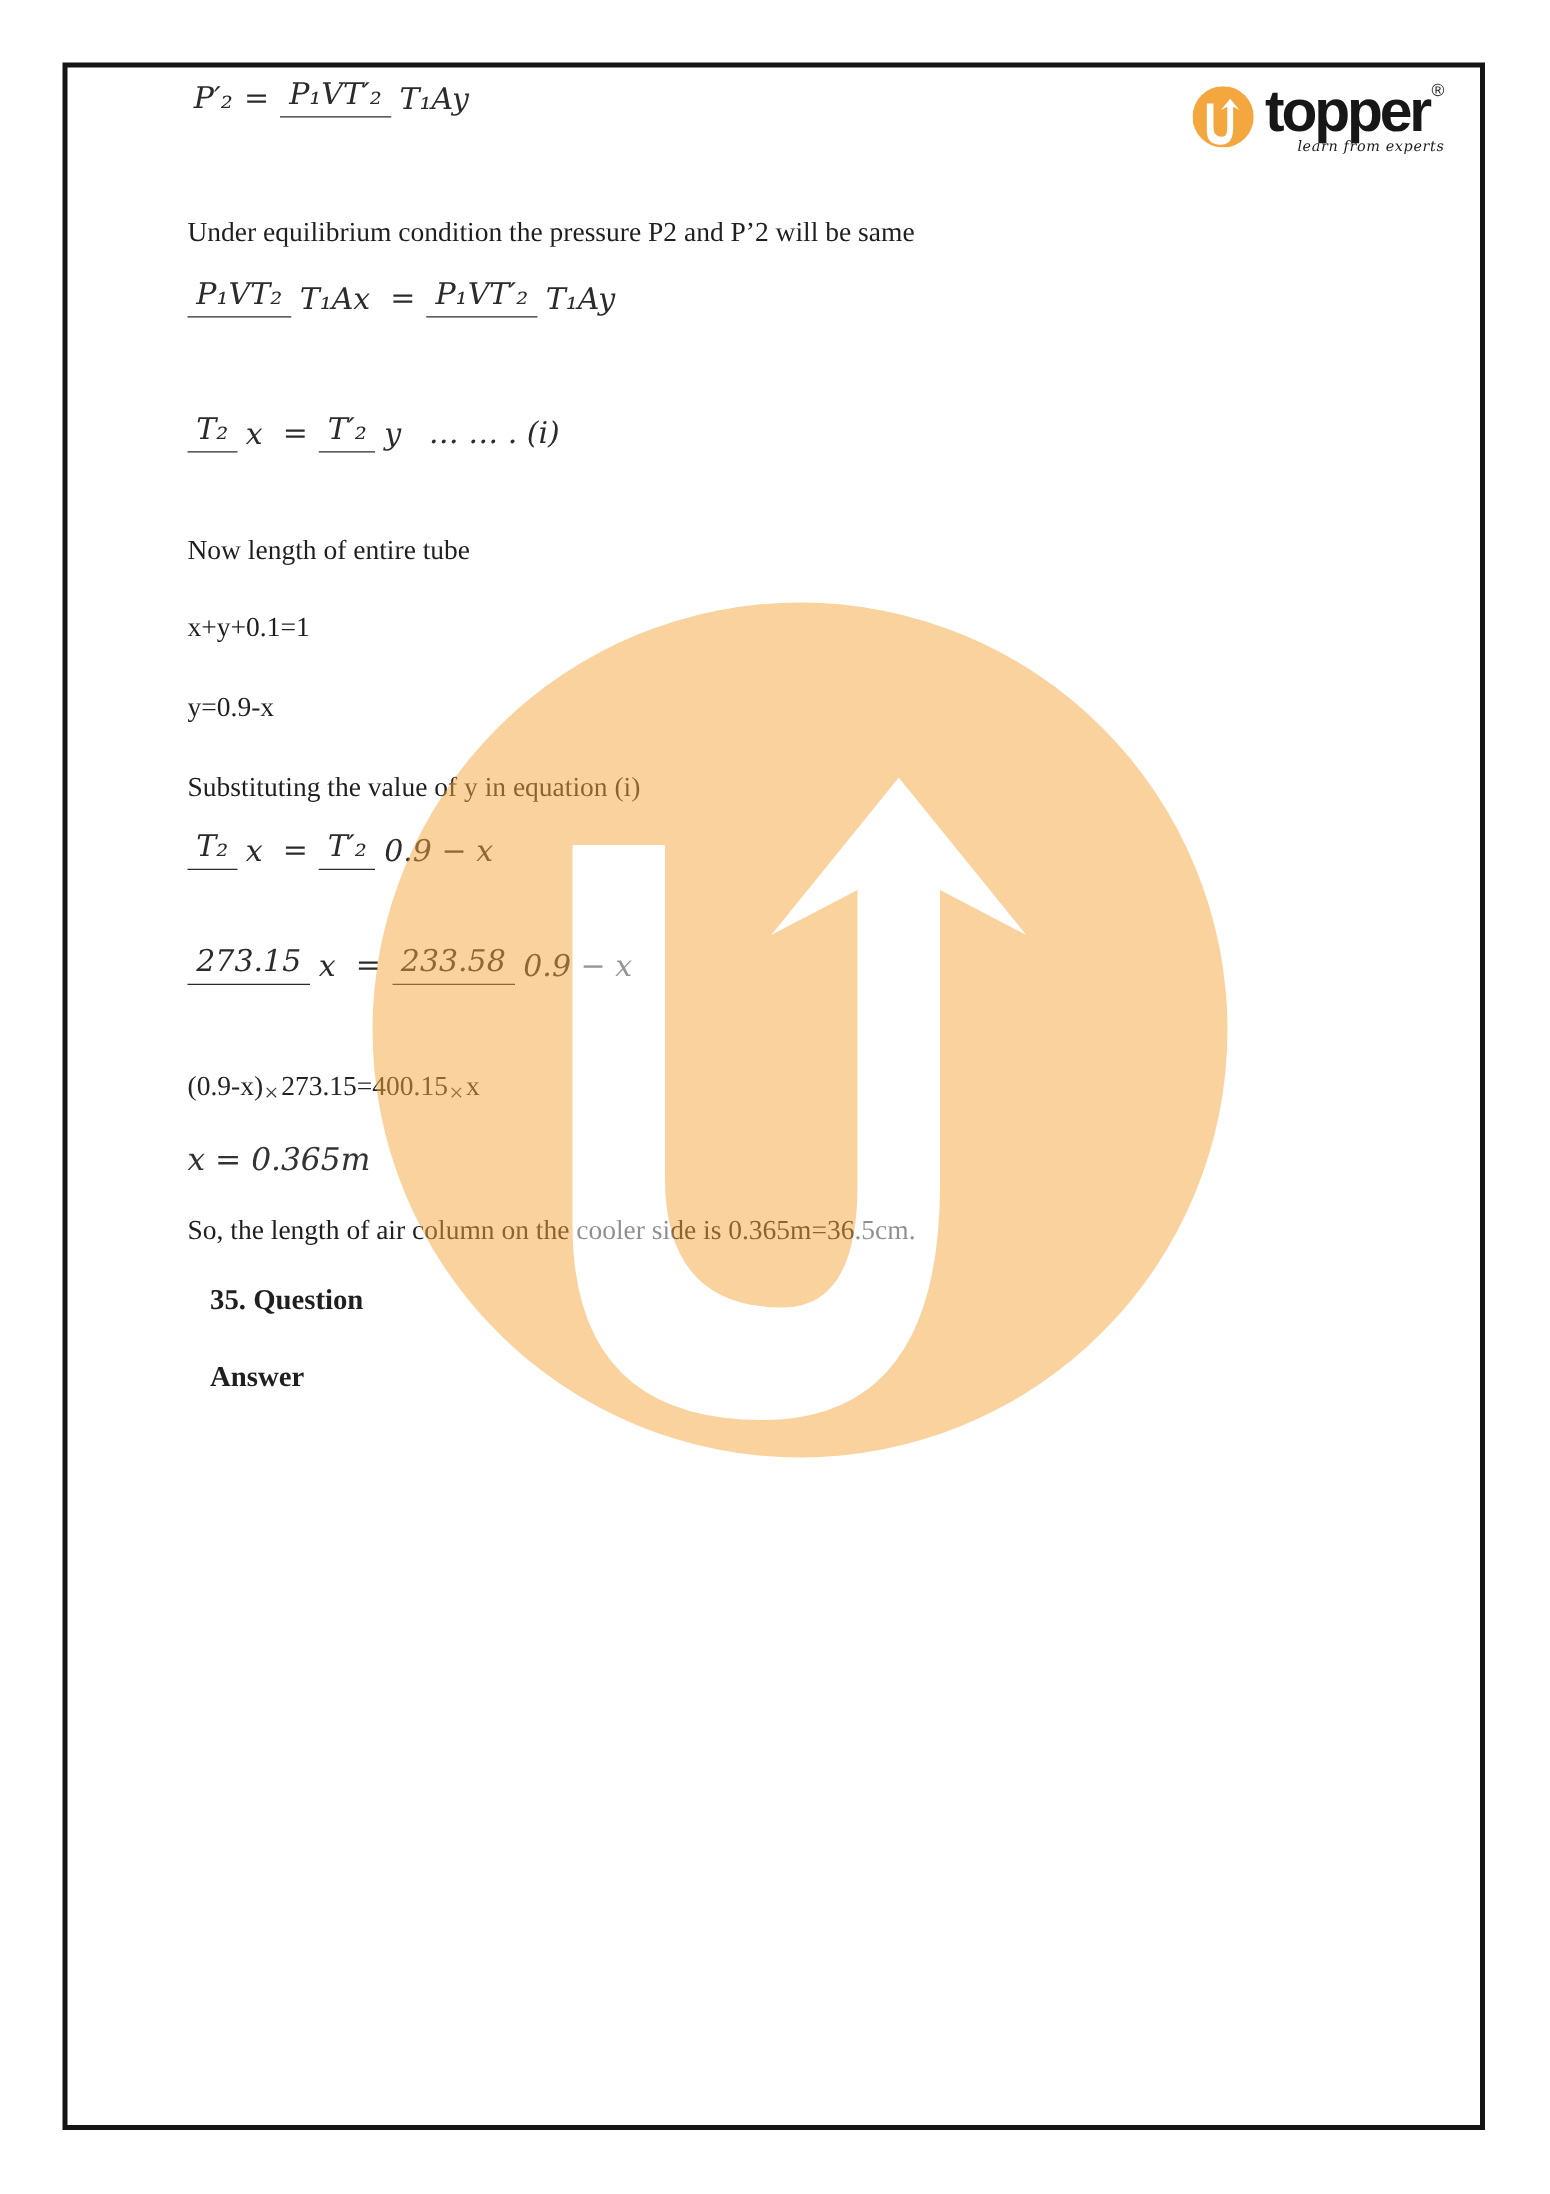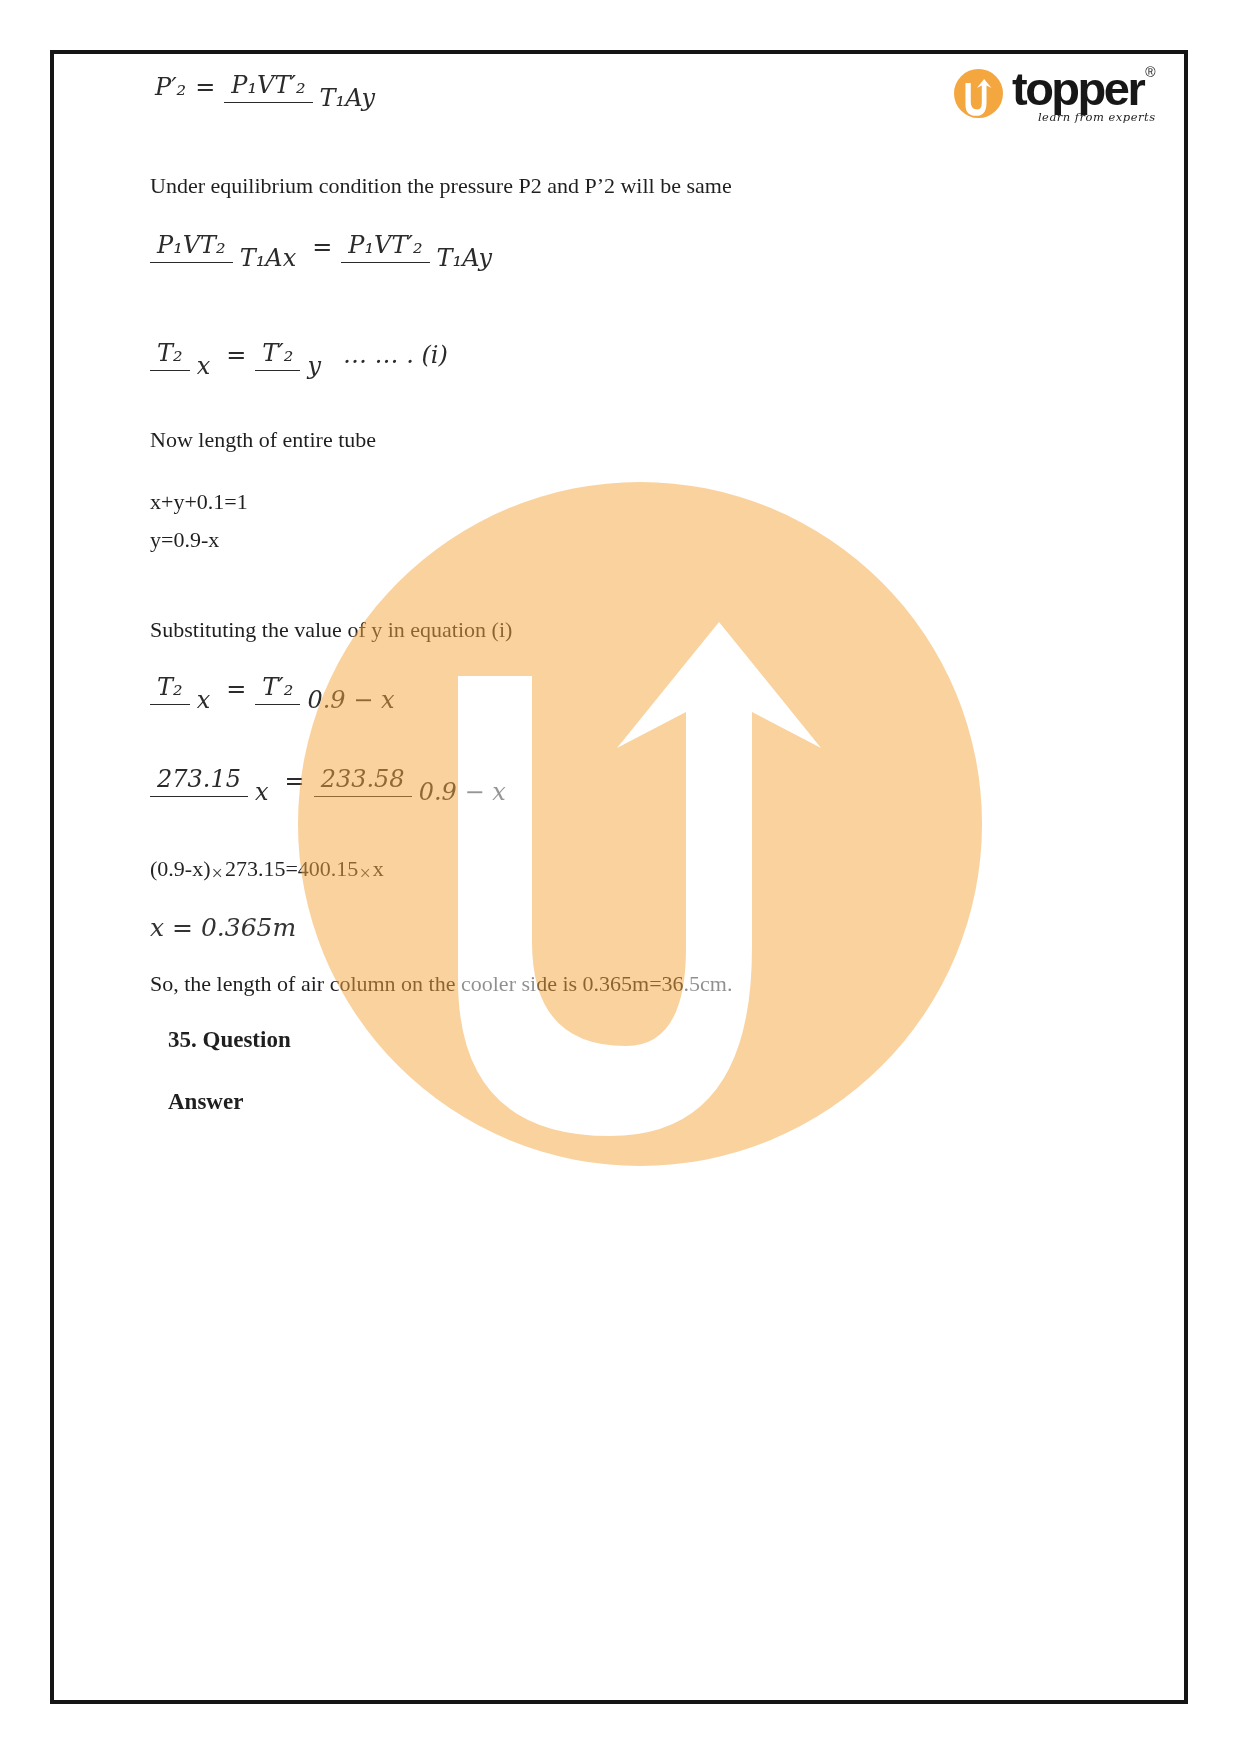--- a/index.html
+++ b/index.html
@@ -9,21 +9,21 @@
   .frame{position:absolute;left:50px;top:50px;width:1138px;height:1654px;
          box-sizing:border-box;border:4px solid #151515;z-index:0;}
   
   .line{position:absolute;left:150px;font-size:22px;line-height:1.3;white-space:nowrap;z-index:1;}
   .bold{font-weight:700;font-size:23px;margin-left:18px;}
   
   .eq{position:absolute;left:150px;display:flex;align-items:center;gap:9px;z-index:1;
       font-family:"DejaVu Serif",serif;font-style:italic;font-size:24px;color:#2b2b2b;white-space:nowrap;}
   .frac{display:inline-flex;flex-direction:row;align-items:center;}
   .frac .num{padding:0 7px 3px 7px;border-bottom:1.5px solid #2b2b2b;line-height:1.15;}
-  .frac .den{padding:3px 7px 0 7px;line-height:1.15;margin-top:20px;}
+  .frac .den{padding:3px 7px 0 7px;line-height:1.15;}
   .eqs{font-style:normal;}
   .suffix{margin-left:6px;}
   .plainmath{font-family:"Liberation Serif",serif;font-style:normal;font-size:22px;color:#242424;}
   .times{display:inline-block;transform:translateY(5px) scale(.92);color:#3d3d3d;margin:0 1px;}
   .resultline{font-family:"DejaVu Serif",serif;font-style:italic;font-size:25px;color:#333;z-index:1;}
   
   .logo{position:absolute;left:954px;top:66px;display:flex;align-items:flex-start;gap:9px;z-index:2;}
   .badge{width:49px;height:49px;display:block;margin-top:3px;}
   .wordwrap{display:flex;flex-direction:column;align-items:flex-end;}
   .word{font-family:"Liberation Sans",sans-serif;font-weight:700;font-size:47px;line-height:.95;
@@ -93,21 +93,21 @@
       <span class="num">T′₂</span>
       <span class="den">y</span>
     </span>
     <span class="suffix">… … . (i)</span>
   </div>
 
   <div class="line" style="top:426px">Now length of entire tube</div>
 
   <div class="line" style="top:488px">x+y+0.1=1</div>
 
-  <div class="line" style="top:526px">y=0.9-x</div>
+  <div class="line" style="top:552px">y=0.9-x</div>
 
   <div class="line" style="top:616px">Substituting the value of y in equation (i)</div>
 
   <div class="eq" style="top:664px">
     <span class="frac">
       <span class="num">T₂</span>
       <span class="den">x</span>
     </span>
     <span class="eqs">=</span>
     <span class="frac">

